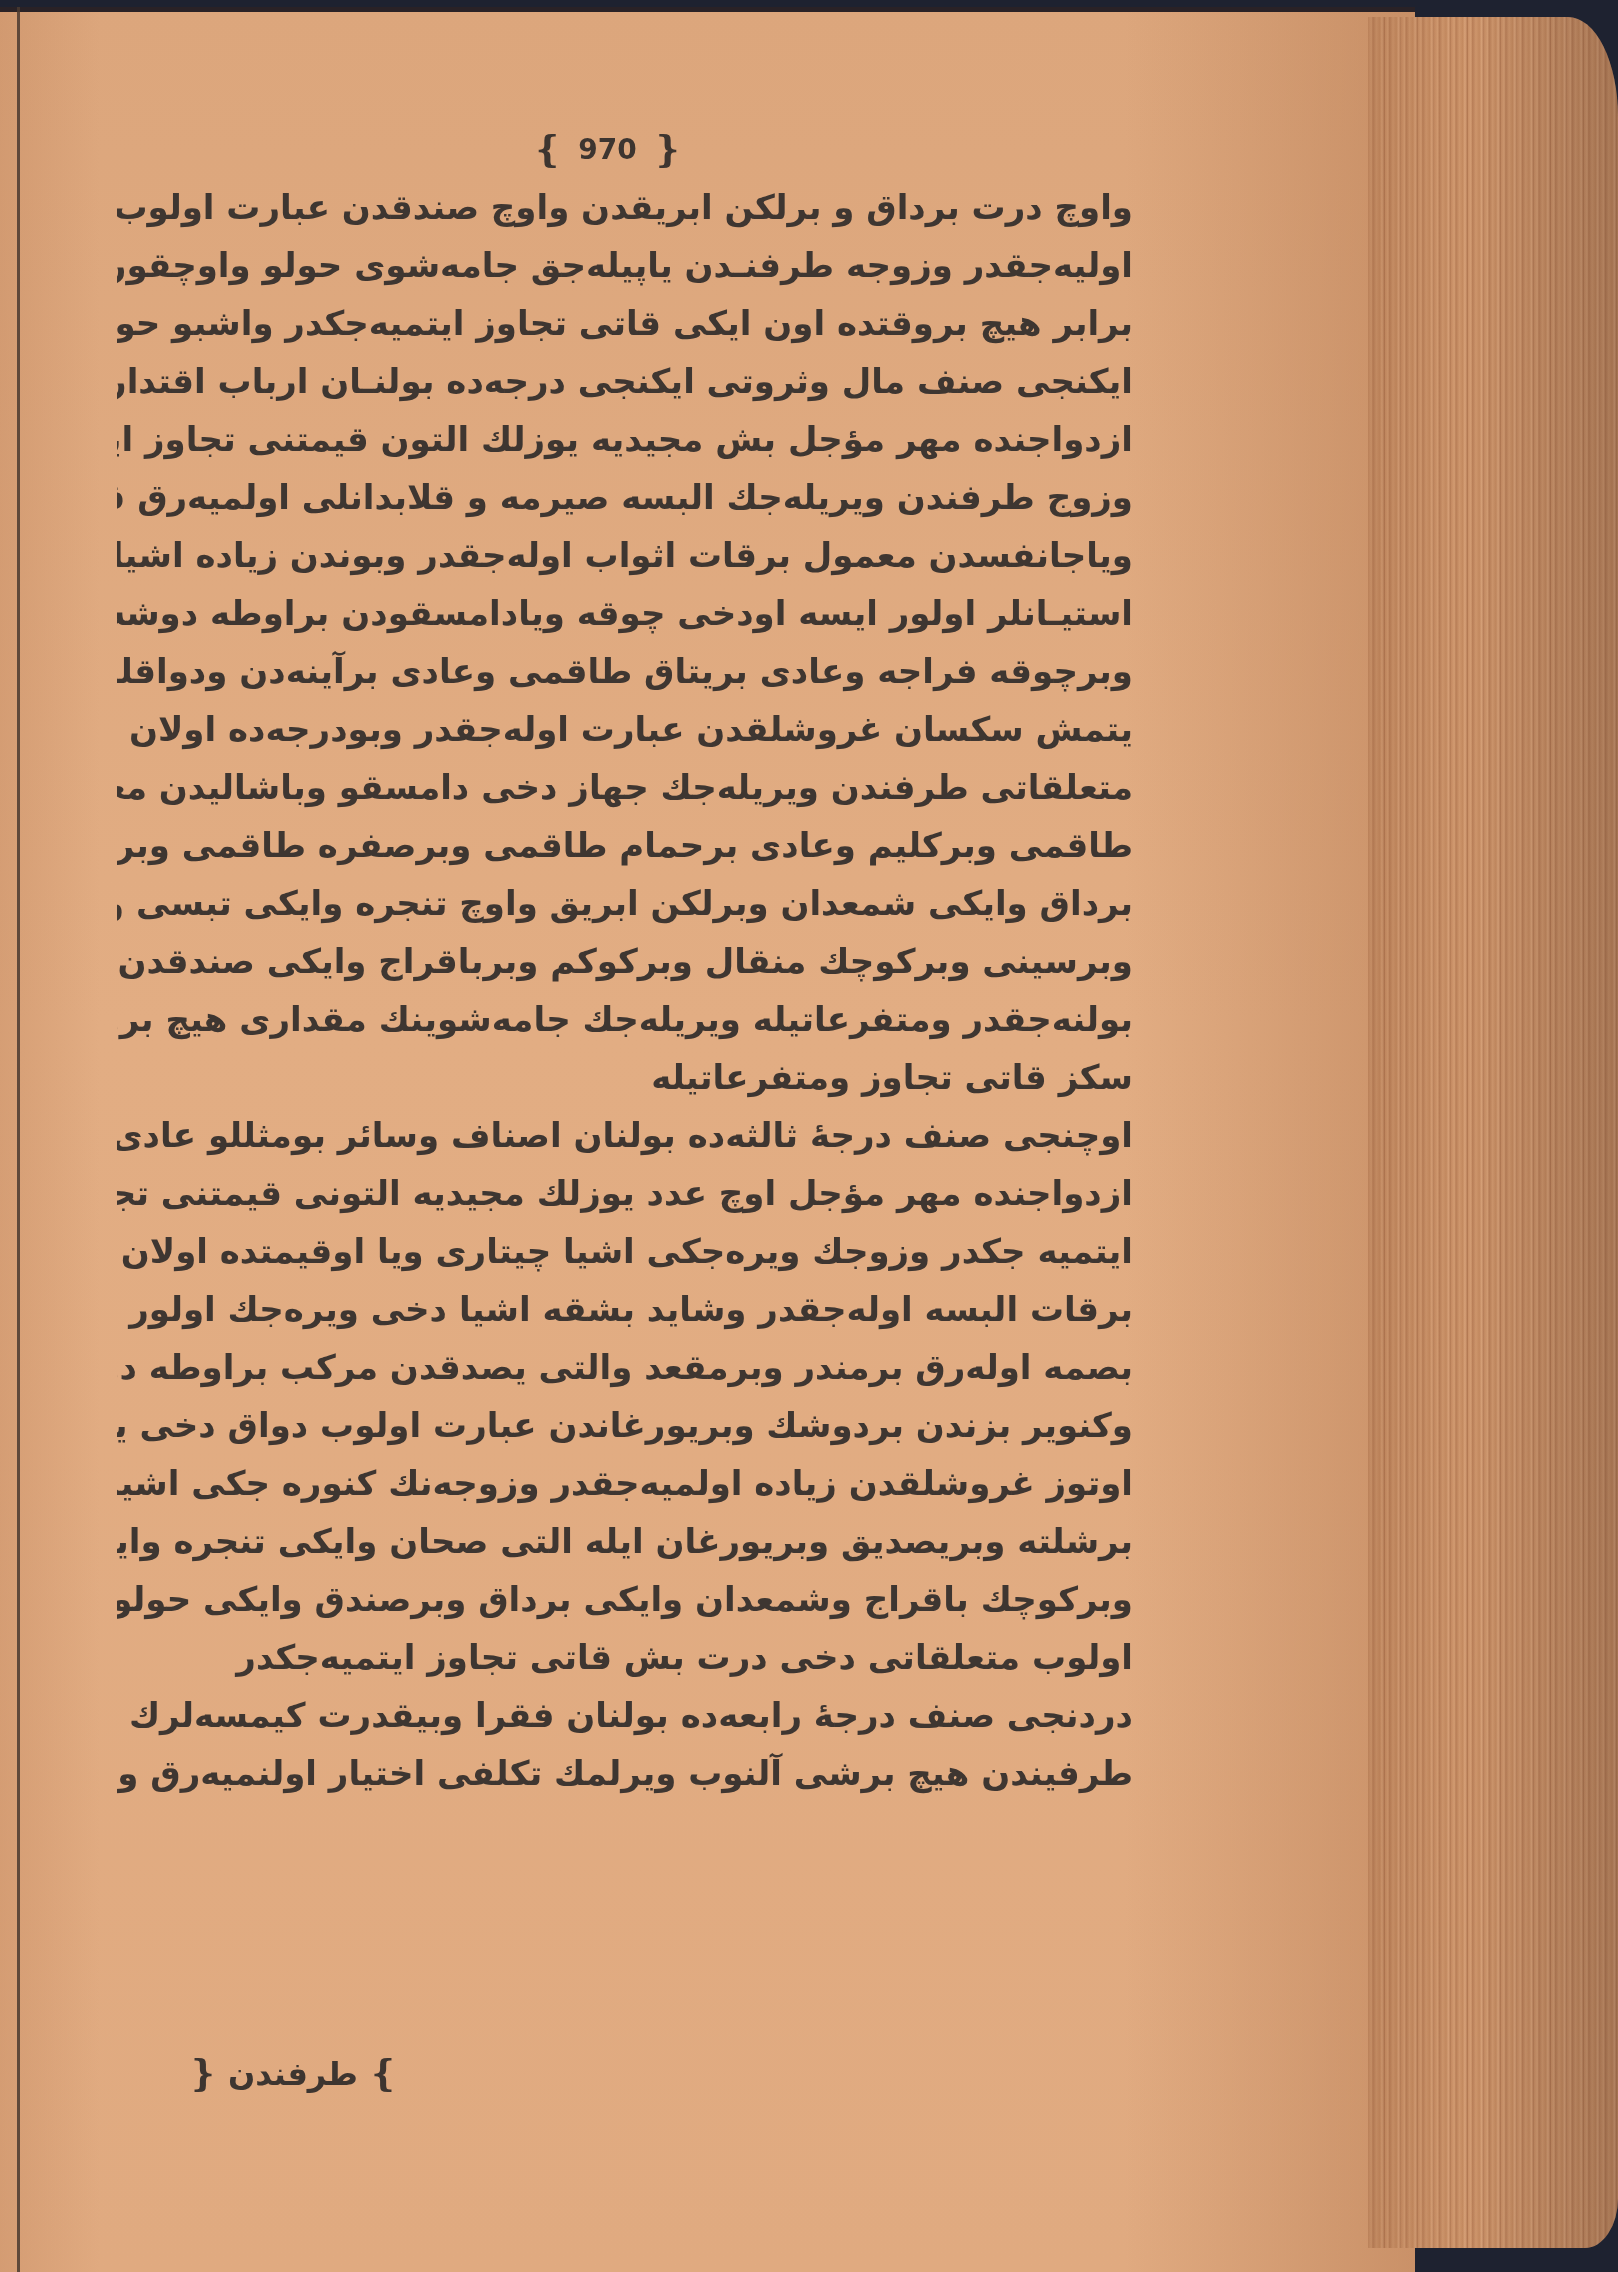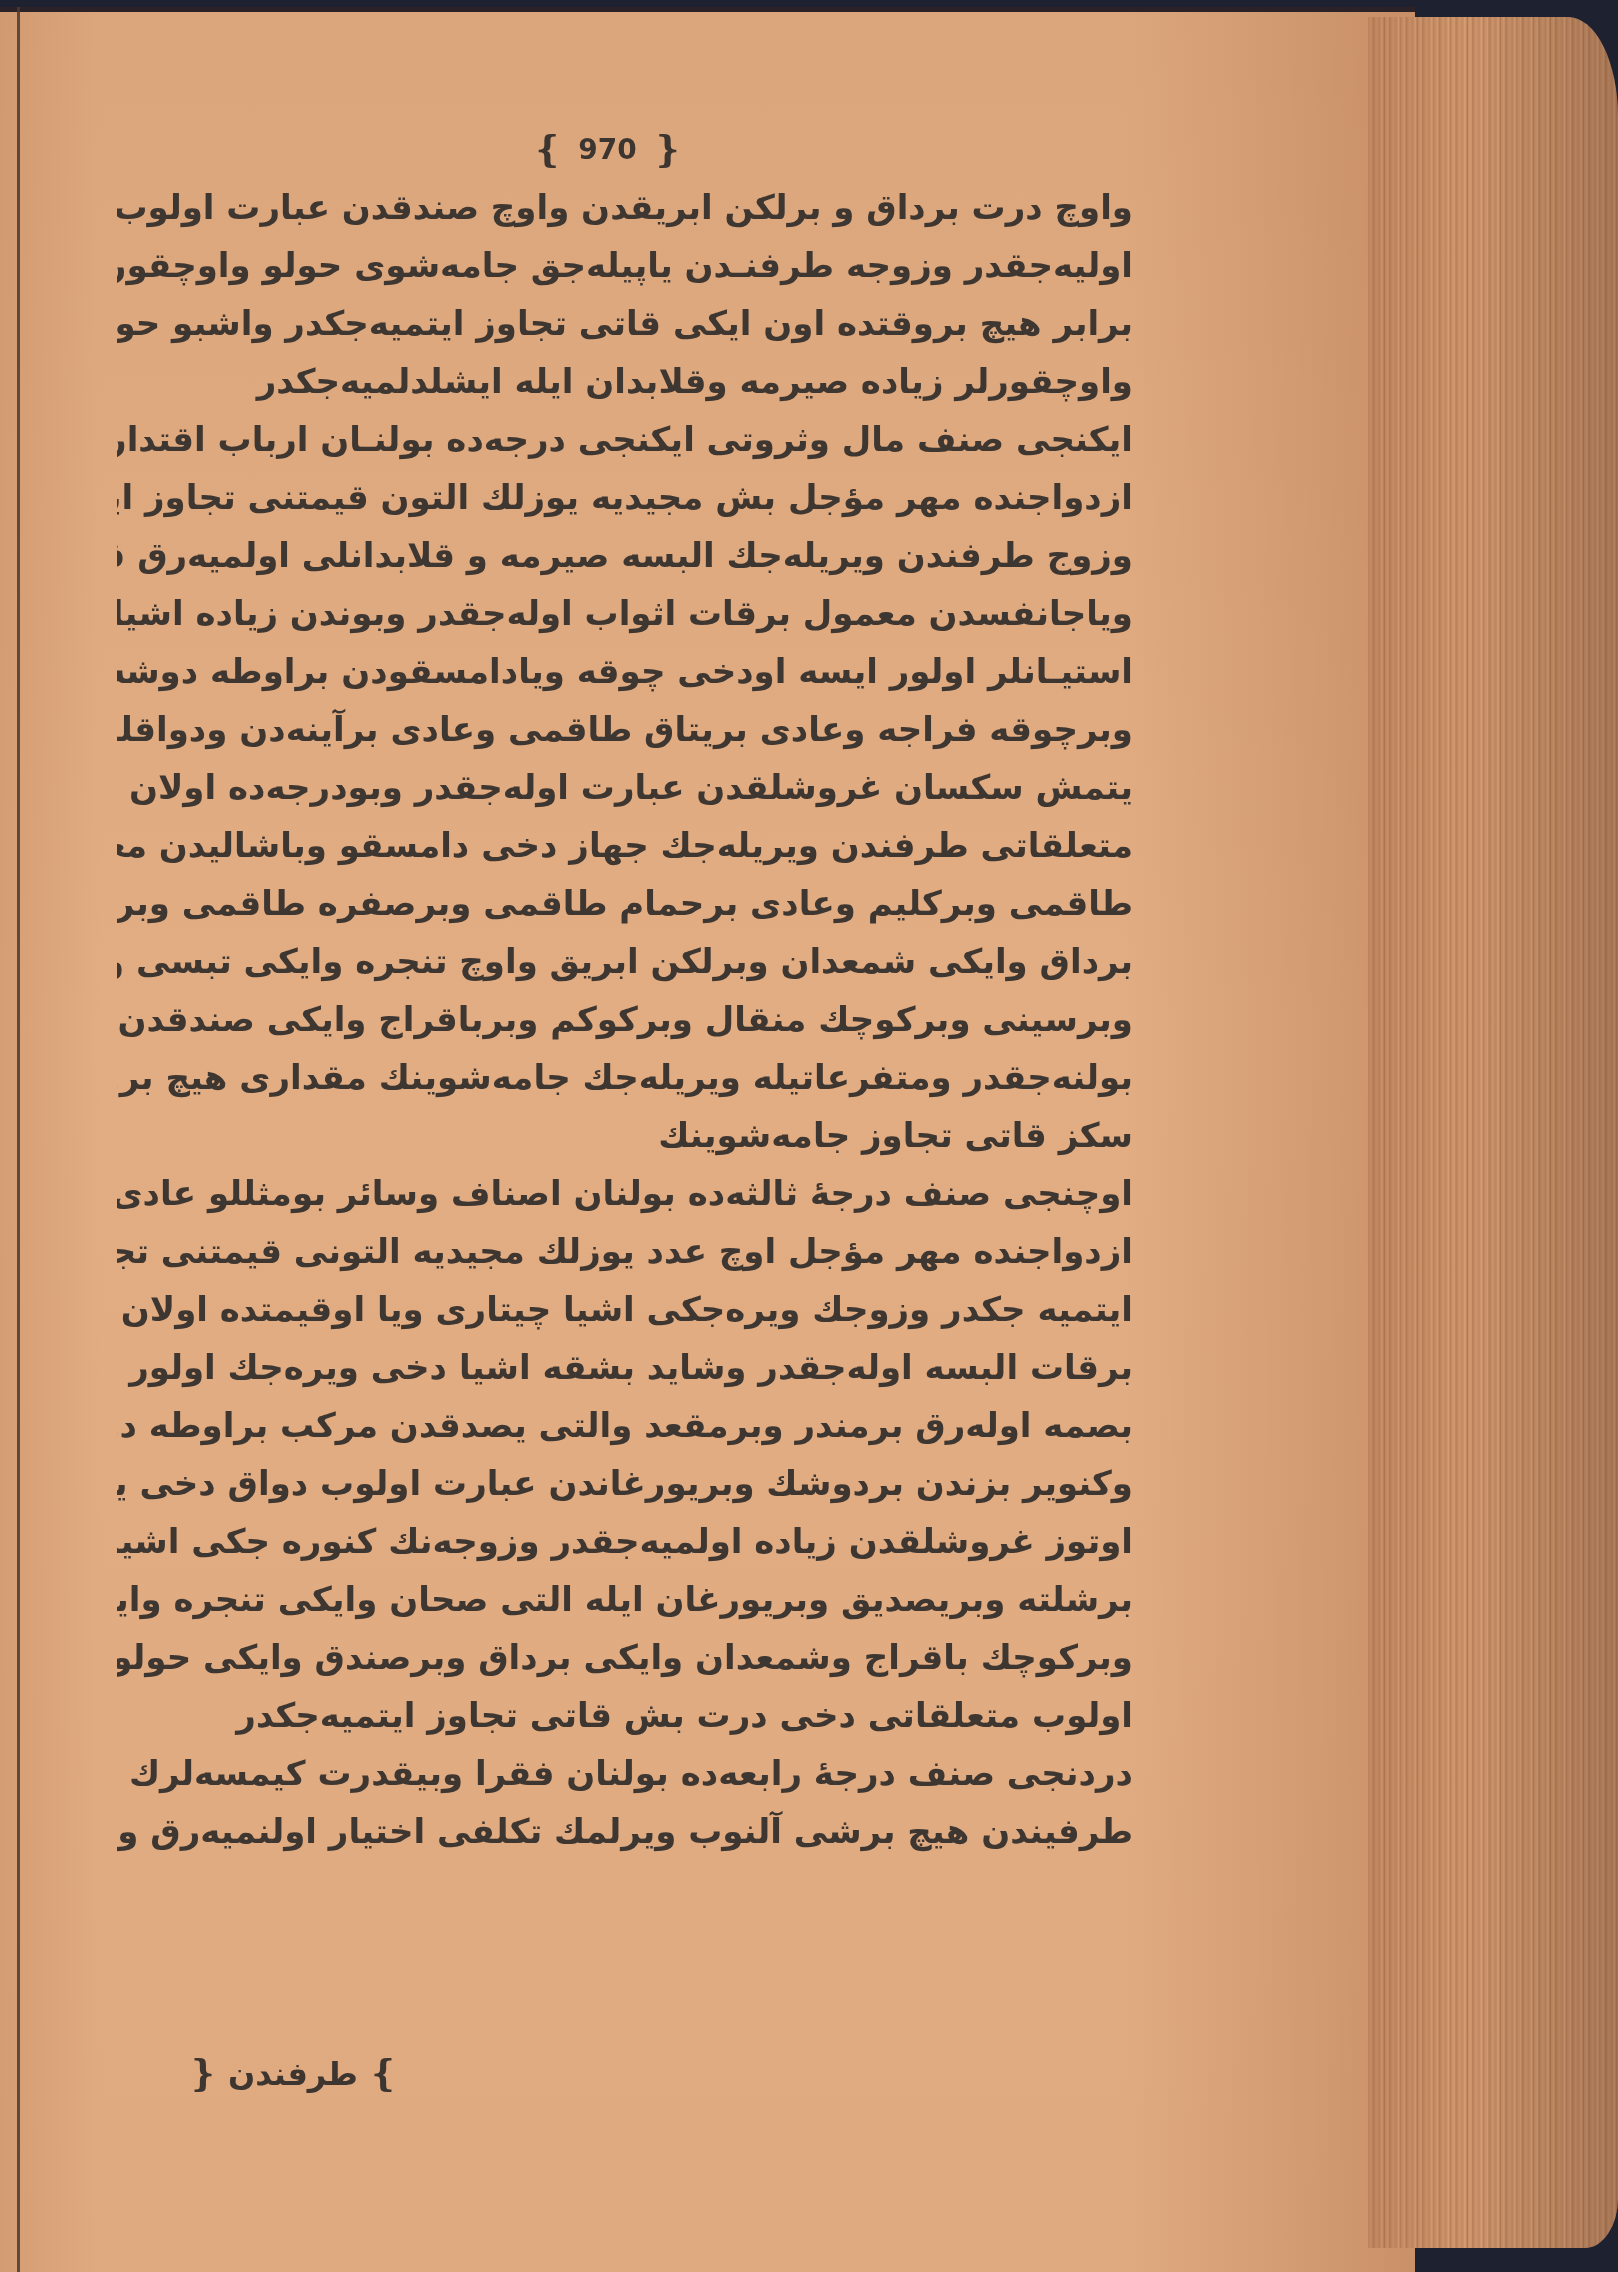--- a/index.html
+++ b/index.html
@@ -141,34 +141,33 @@
     <div class="header">
       <span class="ornament">❴</span>
       <span class="page-number">970</span>
       <span class="ornament">❵</span>
     </div>
 
     <div class="text-block" id="text-block">
       <div class="line">واوچ درت برداق و برلكن ابریقدن واوچ صندقدن عبارت اولوب زیاده</div>
       <div class="line">اولیەجقدر وزوجه طرفنـدن یاپیلەجق جامەشوی حولو واوچقور ایله</div>
       <div class="line">برابر هیچ بروقتده اون ایكی قاتی تجاوز ایتمیەجكدر واشبو حولو وچوره</div>
-      <div class="line short">واوچقورلر زیاده صیرمه وقلابدان ایله ایشلدلمیەجكدر</div>
       <div class="line">ایكنجی صنف      مال وثروتی ایكنجی درجەده بولنـان ارباب اقتدارك</div>
       <div class="line">ازدواجنده مهر مؤجل بش مجیدیه یوزلك التون قیمتنی تجاوز ایتمیەجكدر</div>
       <div class="line">وزوج طرفندن ویریلەجك البسه صیرمه و قلابدانلی اولمیەرق قماش</div>
       <div class="line">ویاجانفسدن معمول برقات اثواب اولەجقدر وبوندن زیاده اشیا ویرمك</div>
       <div class="line">استیـانلر اولور ایسه اودخی چوقه ویادامسقودن براوطه دوشەمەسی</div>
       <div class="line">وبرچوقه فراجه وعادی بریتاق طاقمی وعادی برآینەدن ودواقلق دخی</div>
       <div class="line">یتمش سكسان غروشلقدن عبارت اولەجقدر وبودرجەده اولان زوجه ایچون</div>
       <div class="line">متعلقاتی طرفندن ویریلەجك جهاز دخی دامسقو وباشالیدن معمول بریتاق</div>
       <div class="line">طاقمی وبركلیم وعادی برحمام طاقمی وبرصفره طاقمی وبرقهوه طاقمی واوچ</div>
       <div class="line">برداق وایكی شمعدان وبرلكن ابریق واوچ تنجره وایكی تبسی وسكز صحان</div>
       <div class="line">وبرسینی وبركوچك منقال وبركوكم وبرباقراج وایكی صندقدن عبارت</div>
       <div class="line">بولنەجقدر ومتفرعاتیله ویریلەجك جامەشوینك مقداری هیچ بروقتده</div>
-      <div class="line short">سكز قاتی تجاوز جامەشوینك</div>
+      <div class="line short">سكز قاتی تجاوز ومتفرعاتیله</div>
       <div class="line">اوچنجی صنف    درجهٔ ثالثەده بولنان اصناف وسائر بومثللو عادی كیمسەلرك</div>
       <div class="line">ازدواجنده مهر مؤجل اوچ عدد یوزلك مجیدیه التونی قیمتنی تجـاوز</div>
       <div class="line">ایتمیه جكدر وزوجك ویرەجكی اشیا چیتاری ویا اوقیمتده اولان اشیـادن</div>
       <div class="line">برقات البسه اولەجقدر وشاید بشقه اشیا دخی ویرەجك اولور ایسه اودخی</div>
       <div class="line">بصمه اولەرق برمندر وبرمقعد والتی یصدقدن مركب براوطه دوشەمەسی</div>
       <div class="line">وكنویر بزندن بردوشك وبریورغاندن عبارت اولوب دواق دخی یكرمی</div>
       <div class="line">اوتوز غروشلقدن زیاده اولمیەجقدر وزوجەنك كنوره جكی اشیا دخی عادی</div>
       <div class="line">برشلته وبریصدیق وبریورغان ایله التی صحان وایكی تنجره وایكی تبسی</div>
       <div class="line">وبركوچك باقراج وشمعدان وایكی برداق وبرصندق وایكی حولویه منحصر</div>
       <div class="line short">اولوب متعلقاتی دخی درت بش قاتی تجاوز ایتمیەجكدر</div>

